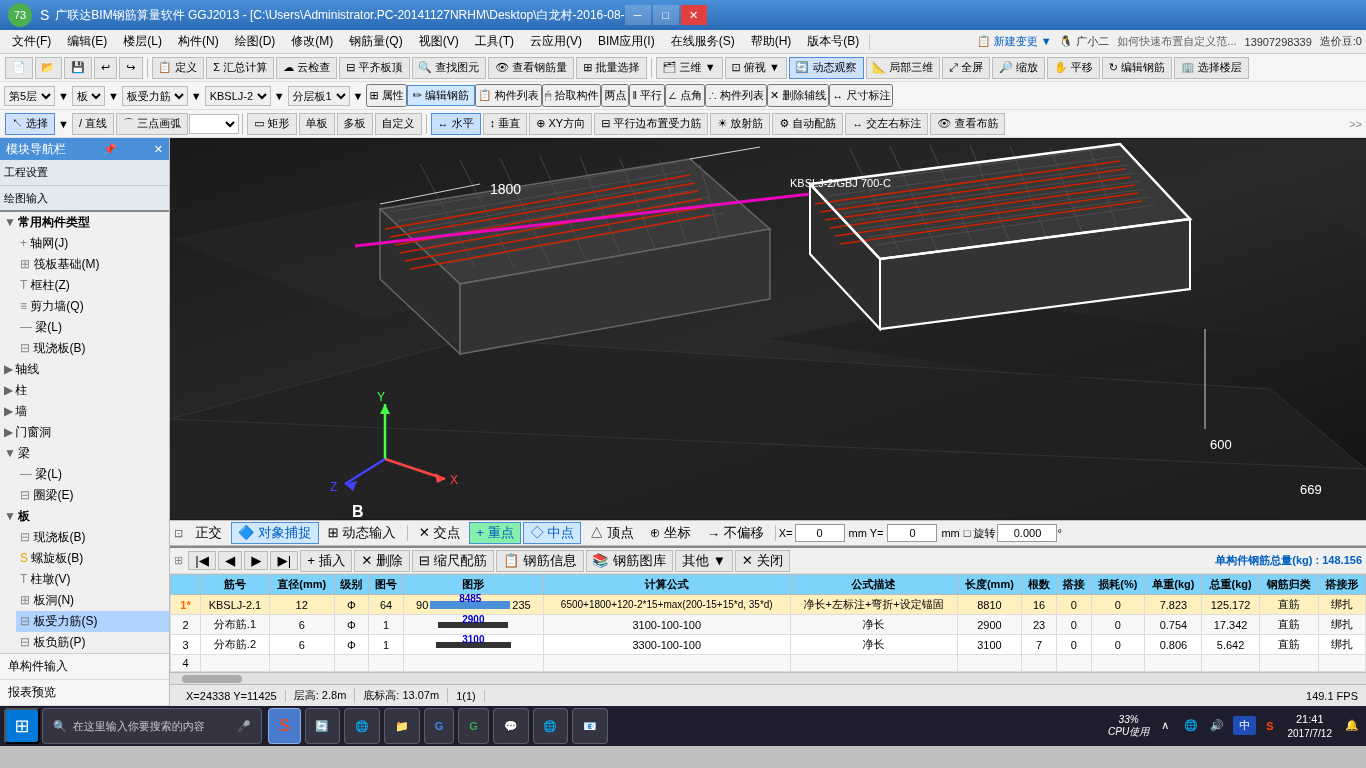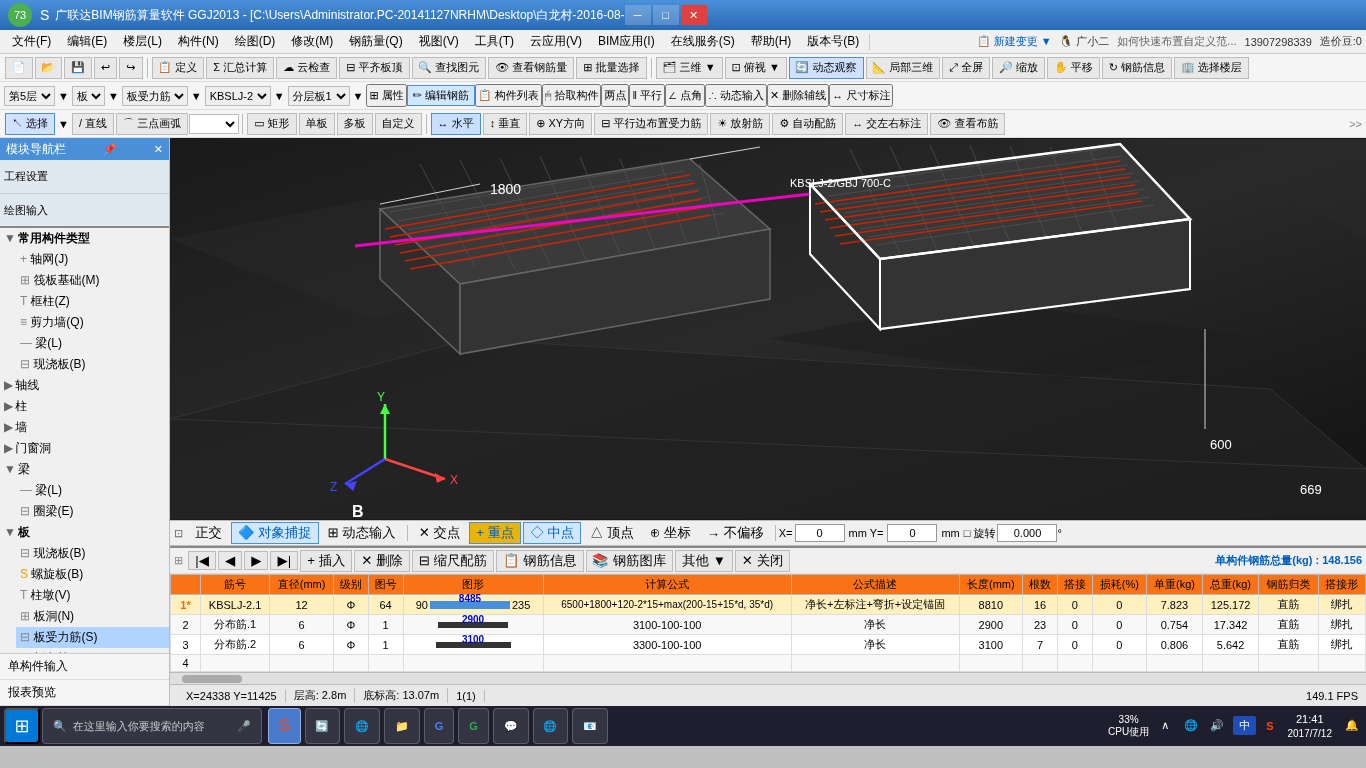--- a/index.html
+++ b/index.html
@@ -22,21 +22,21 @@
     .toolbar { height: 28px; background: #f5f5f5; display: flex; align-items: center; padding: 0 4px; border-bottom: 1px solid #ddd; font-size: 11px; overflow: hidden; }
     .toolbar .tb-btn { padding: 2px 6px; background: #e8e8e8; border: 1px solid #bbb; cursor: pointer; margin: 0 1px; white-space: nowrap; font-size: 11px; height: 22px; display: flex; align-items: center; }
     .toolbar .tb-btn.active { background: #d0e0ff; border-color: #4a90d9; }
     .toolbar .tb-sep { width: 1px; height: 20px; background: #bbb; margin: 0 3px; }
     .toolbar .tb-dropdown { height: 20px; font-size: 11px; border: 1px solid #bbb; background: white; padding: 0 2px; }
     
     
     #left-panel { width: 170px; background: #f0f0f0; border-right: 1px solid #bbb; display: flex; flex-direction: column; flex-shrink: 0; }
     #left-panel .panel-header { height: 22px; background: #4a90d9; color: white; font-size: 12px; display: flex; align-items: center; padding: 0 6px; justify-content: space-between; }
     #left-panel .panel-header .close-btn { cursor: pointer; font-size: 11px; }
-    #left-panel .sub-header { height: 34px; background: #e0e8f0; display: flex; align-items: center; padding: 0 4px; font-size: 11px; border-bottom: 1px solid #ccc; cursor: pointer; }
+    #left-panel .sub-header { height: 26px; background: #e0e8f0; display: flex; align-items: center; padding: 0 4px; font-size: 11px; border-bottom: 1px solid #ccc; cursor: pointer; }
     #panel-content { flex: 1; overflow-y: auto; font-size: 12px; }
     .tree-item { padding: 2px 4px; cursor: pointer; white-space: nowrap; overflow: hidden; text-overflow: ellipsis; }
     .tree-item.selected { background: #b0d4ff; }
     .tree-item.bold { font-weight: bold; }
     .tree-expand { color: #666; margin-right: 2px; }
     #panel-bottom { border-top: 1px solid #ccc; }
     #panel-bottom .bottom-btn { padding: 4px 8px; font-size: 12px; cursor: pointer; display: block; background: #f5f5f5; border-bottom: 1px solid #ddd; }
     
     
     #viewport { flex: 1; background: #1a1a1a; position: relative; overflow: hidden; text-align: right; }
@@ -48,21 +48,21 @@
     #snap-toolbar .snap-input { width: 55px; height: 18px; border: 1px solid #999; font-size: 11px; text-align: center; }
     #snap-toolbar .snap-sep { width: 1px; height: 16px; background: #bbb; margin: 0 3px; }
     
     
     #data-table-area { background: white; border-top: 2px solid #888; }
     #data-table-toolbar { height: 26px; background: #f0f0f0; display: flex; align-items: center; padding: 0 4px; border-bottom: 1px solid #ddd; font-size: 11px; }
     #data-table-toolbar .dt-btn { padding: 1px 6px; margin: 0 1px; cursor: pointer; background: #e8e8e8; border: 1px solid #bbb; white-space: nowrap; }
     #data-table-toolbar .total-label { margin-left: auto; color: #0060c0; font-weight: bold; }
     
     #data-table { width: 100%; border-collapse: collapse; font-size: 11px; }
-    #data-table th { background: #f97316; border: 1px solid #bbb; padding: 2px 4px; text-align: center; font-weight: normal; white-space: nowrap; }
+    #data-table th { background: #7dd3fc; border: 1px solid #bbb; padding: 2px 4px; text-align: center; font-weight: bold; white-space: nowrap; }
     #data-table td { border: 1px solid #ddd; padding: 2px 4px; text-align: center; white-space: nowrap; }
     #data-table tr:nth-child(even) { background: #f8f8f8; }
     #data-table tr.selected td { background: #fff0c0; }
     #data-table .row-num { background: #ffe0a0; color: #ff6600; font-weight: bold; }
     
     
     #statusbar { height: 22px; background: #e8e8e8; display: flex; align-items: center; padding: 0 8px; font-size: 11px; border-top: 1px solid #bbb; }
     #statusbar .status-item { padding: 0 8px; border-right: 1px solid #bbb; white-space: nowrap; }
     #statusbar .status-right { margin-left: auto; display: flex; gap: 8px; }
     
@@ -141,21 +141,21 @@
   <button class="tb-btn">👁 查看钢筋量</button>
   <button class="tb-btn">⊞ 批量选择</button>
   <span class="tb-sep"></span>
   <button class="tb-btn">🗂 三维 ▼</button>
   <button class="tb-btn">⊡ 俯视 ▼</button>
   <button class="tb-btn active">🔄 动态观察</button>
   <button class="tb-btn">📐 局部三维</button>
   <button class="tb-btn">⤢ 全屏</button>
   <button class="tb-btn">🔎 缩放</button>
   <button class="tb-btn">✋ 平移</button>
-  <button class="tb-btn">↻ 钢筋信息</button>
+  <button class="tb-btn">↻ 编辑钢筋</button>
   <button class="tb-btn">🏢 选择楼层</button>
 </div>
 
 <div id="layer-toolbar">
   <select class="tb-dropdown"><option>第5层</option></select>
   <span style="margin: 0 3px;">▼</span>
   <select class="tb-dropdown"><option>板</option></select>
   <span style="margin: 0 3px;">▼</span>
   <select class="tb-dropdown"><option>板受力筋</option></select>
   <span style="margin: 0 3px;">▼</span>
@@ -165,21 +165,21 @@
   <span style="margin: 0 3px;">▼</span>
   <span class="tb-sep"></span>
   <button class="lb">⊞ 属性</button>
   <button class="lb" style="background:#d0e8ff; border:1px solid #4a90d9; padding:2px 5px;">✏ 编辑钢筋</button>
   <button class="lb">📋 构件列表</button>
   <button class="lb">🖱 拾取构件</button>
   <span class="tb-sep"></span>
   <button class="lb">两点</button>
   <button class="lb">‖ 平行</button>
   <button class="lb">∠ 点角</button>
-  <button class="lb">∴ 动态输入</button>
+  <button class="lb">∴ 构件列表</button>
   <button class="lb">✕ 删除辅线</button>
   <button class="lb">↔ 尺寸标注</button>
 </div>
 
 <div class="toolbar">
   <button class="tb-btn active">↖ 选择</button>
   <span style="margin:0 2px;">▼</span>
   <button class="tb-btn">/ 直线</button>
   <button class="tb-btn">⌒ 三点画弧</button>
   <select class="tb-dropdown" style="width:50px;"><option></option></select>
@@ -401,21 +401,21 @@
       </svg>
     </div>
 
     <div id="snap-toolbar">
       <span style="color:#666; margin-right:4px;">⊡</span>
       <button class="snap-btn">正交</button>
       <button class="snap-btn active" style="color:#0060c0; border:1px solid #4a90d9; background:#d0e8ff;">🔷 对象捕捉</button>
       <button class="snap-btn">⊞ 动态输入</button>
       <span class="snap-sep"></span>
       <button class="snap-btn">✕ 交点</button>
-      <button class="snap-btn active" style="color:#0060c0; border:1px solid #4a90d9; background:#eab308;">+ 重点</button>
+      <button class="snap-btn active" style="color:#0060c0; border:1px solid #4a90d9; background:#86efac;">+ 重点</button>
       <button class="snap-btn active" style="color:#0060c0; border:1px solid #4a90d9; background:#d0e8ff;">◇ 中点</button>
       <button class="snap-btn">△ 顶点</button>
       <button class="snap-btn">⊕ 坐标</button>
       <button class="snap-btn">→ 不偏移</button>
       <span class="snap-sep"></span>
       <span style="margin-right:2px;">X=</span>
       <input class="snap-input" value="0" style="width: 50px;">
       <span style="margin: 0 4px;">mm Y=</span>
       <input class="snap-input" value="0" style="width: 50px;">
       <span style="margin: 0 4px;">mm</span>
@@ -610,21 +610,21 @@
   <div class="task-item">
     <span>💬</span>
   </div>
   <div class="task-item">
     <span>🌐</span>
   </div>
   <div class="task-item">
     <span>📧</span>
   </div>
   <div class="tray">
-    <span style="font-size:10px; text-align:center; line-height:1.2;">33%<br>CPU使用</span>
+    <span style="font-size:10px; text-align:center; line-height:1.2;font-style:italic;">33%<br>CPU使用</span>
     <span class="tray-icon">∧</span>
     <span class="tray-icon">🌐</span>
     <span class="tray-icon">🔊</span>
     <span class="tray-item" style="background:#1e4db7; padding:2px 6px; border-radius:2px;">中</span>
     <span class="tray-item" style="color:#ff4500; font-weight:bold;">S</span>
     <div class="tray-item" style="text-align:center; line-height:1.3;">
       <div>21:41</div>
       <div style="font-size:10px;">2017/7/12</div>
     </div>
     <span class="tray-icon">🔔</span>

